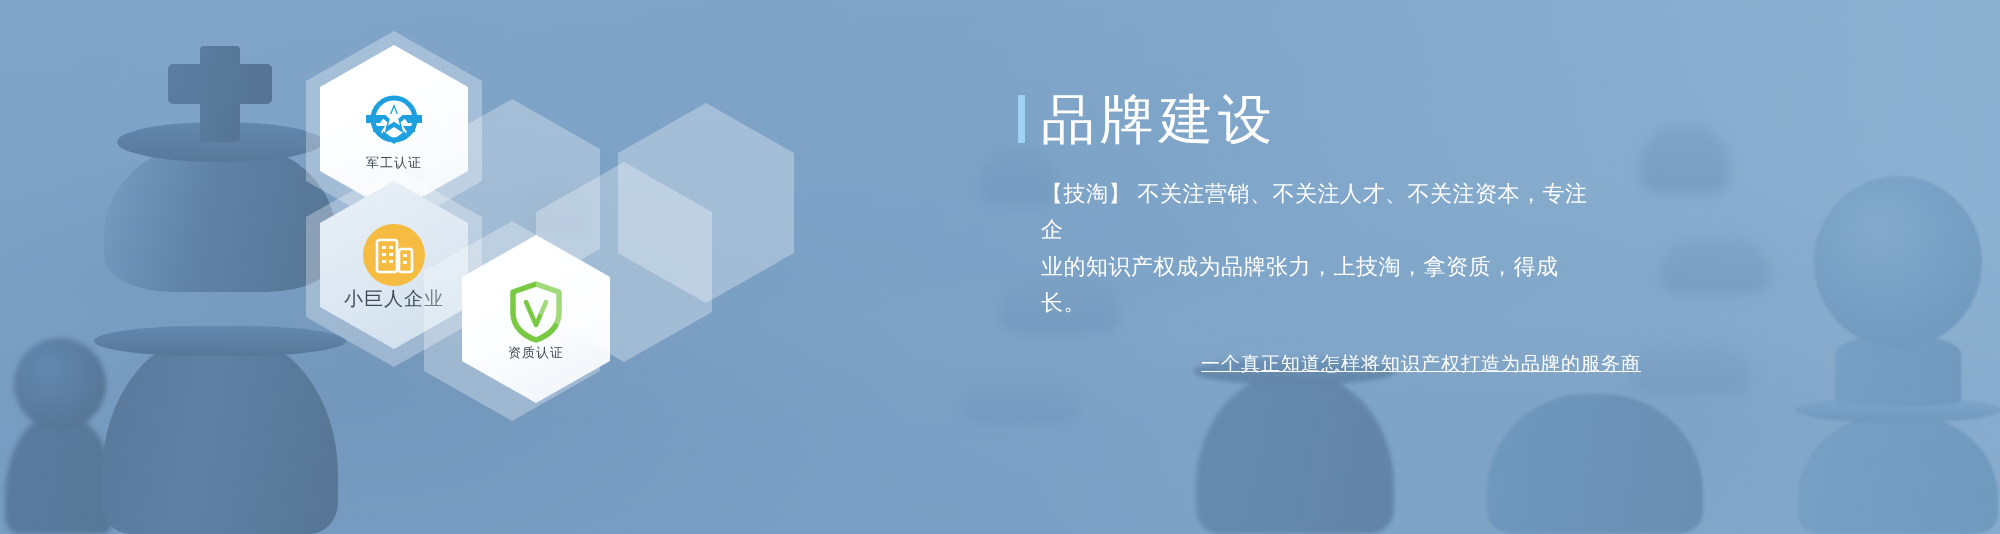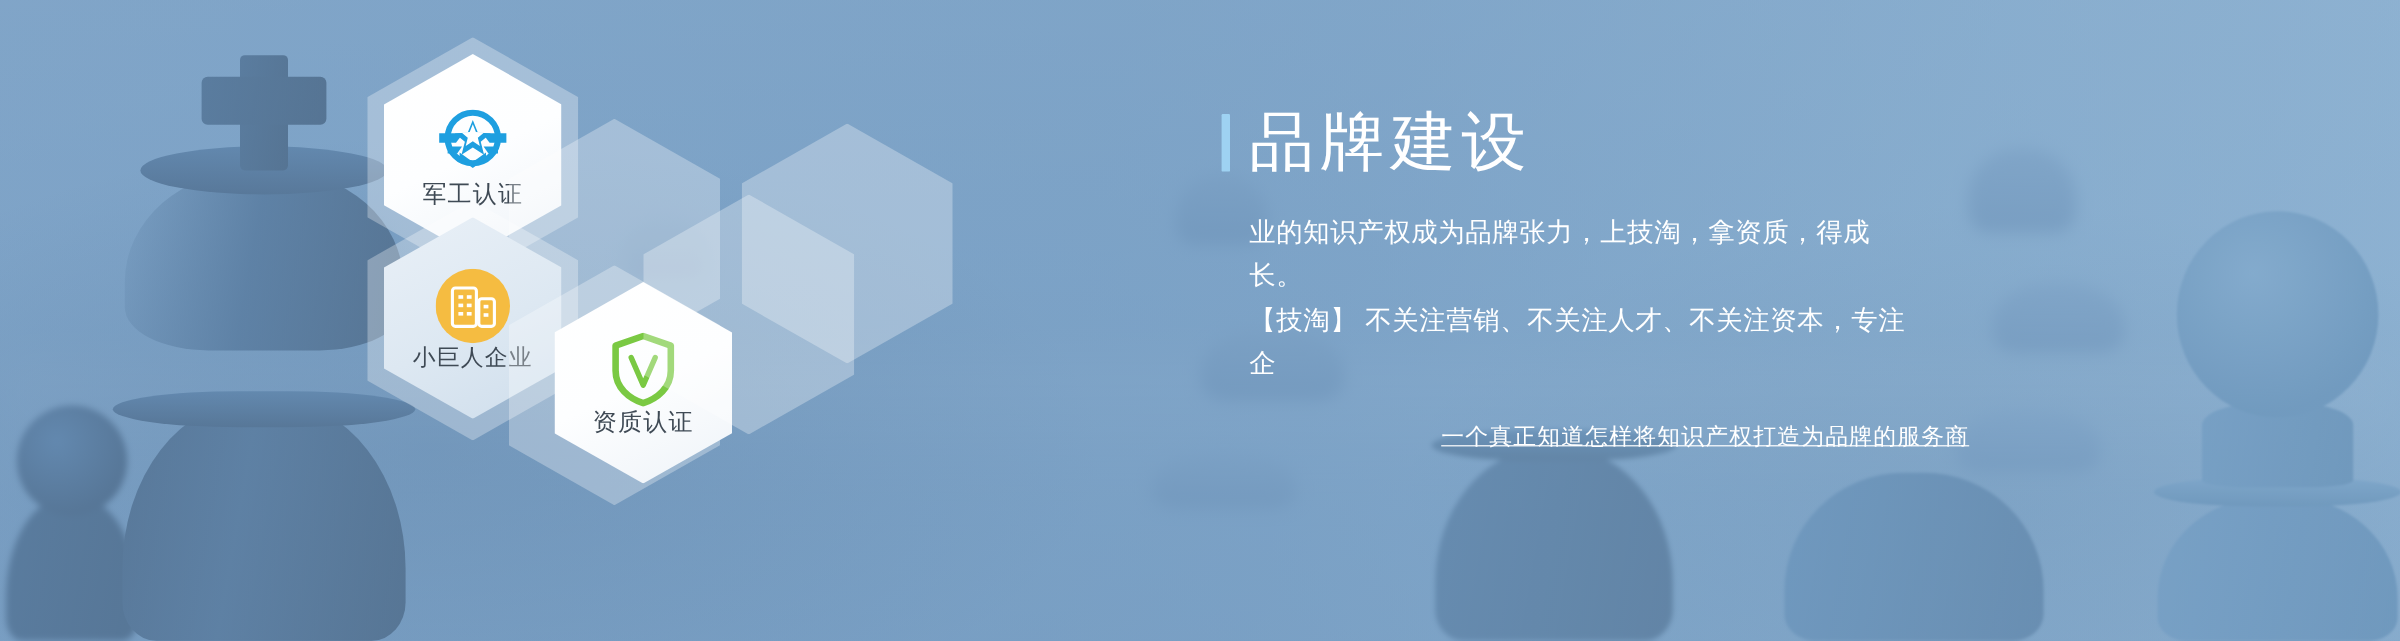--- a/index.html
+++ b/index.html
@@ -144,21 +144,21 @@
     height: calc(100% - 6.8px);
     clip-path: polygon(50% 0%, 100% 25%, 100% 75%, 50% 100%, 0% 75%, 0% 25%);
     background: rgba(125,162,198,0.0);
     backdrop-filter: none;
   }
   .hex-fill-white { background: linear-gradient(155deg, #ffffff 0%, #fdfeff 50%, #eef3f8 100%); }
   .hex-fill-pale  { background: linear-gradient(155deg, #e9f0f7 0%, #dde8f2 55%, #cfdeec 100%); }
 
   .hex-icon { width: 64px; height: 64px; display: flex; align-items: center; justify-content: center; margin-bottom: 2px; }
   .hex-label {
-    font-size: 20px;
+    font-size: 13px;
     color: #3f4a55;
     letter-spacing: 1px;
     line-height: 1;
     white-space: nowrap;
   }
   .hex-label.small { font-size: 19px; }
 
   
   .text-block { position: absolute; left: 1018px; top: 0; z-index: 7; width: 920px; }
   .title-row { display: flex; align-items: center; margin-top: 92px; }
@@ -317,19 +317,19 @@
 
     <div class="hex-outline" style="left:618px; top:103px;"></div>
   </div>
 
   <div class="text-block">
     <div class="title-row">
       <div class="title-bar"></div>
       <h1 class="title">品牌建设</h1>
     </div>
     <div class="body-text">
+      <div>【技淘】 不关注营销、不关注人才、不关注资本，专注企</div>
       <div>业的知识产权成为品牌张力，上技淘，拿资质，得成长。</div>
-      <div>【技淘】 不关注营销、不关注人才、不关注资本，专注企</div>
     </div>
     <div class="tagline">一个真正知道怎样将知识产权打造为品牌的服务商</div>
   </div>
 
 </div>
 
 </body></html>

